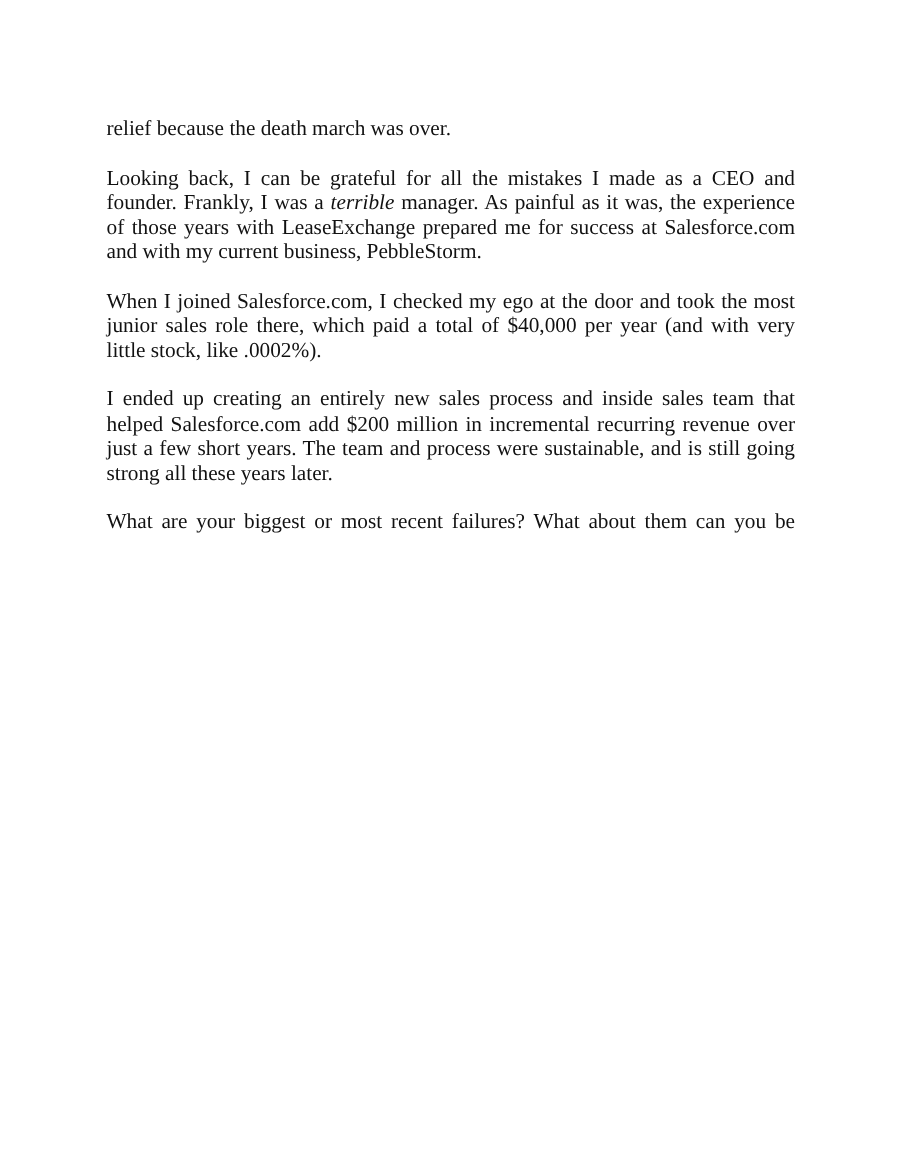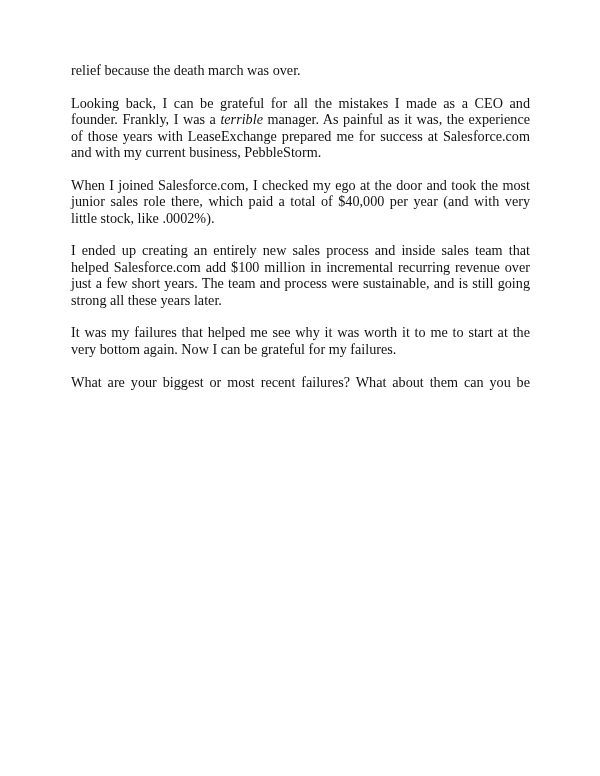--- a/index.html
+++ b/index.html
@@ -1,29 +1,28 @@
 <!DOCTYPE html>
 <html><head>
 <meta charset="utf-8">
 <style>
   html, body { margin: 0; padding: 0; background: #ffffff; }
   body { width: 600px; height: 776px; position: relative; overflow: hidden; }
   .page {
-    position: absolute; left: 71px; top: 62px; width: 459px;
+    position: absolute; left: 71px; top: 78px; width: 459px;
     font-family: "Liberation Serif", "DejaVu Serif", serif;
     font-size: 14.2px; line-height: 16.4px; color: #111111;
     text-align: justify;
   }
   .para { margin: 0 0 16.4px 0; }
   .para.last-line-justify { text-align-last: justify; }
   em { font-style: italic; }
 </style>
 </head>
 <body>
 
 <div class="page">
   <p class="para">relief because the death march was over.</p>
   <p class="para"><span>Looking back, I can be grateful for all the mistakes I made as a CEO and founder. Frankly, I was a </span><em>terrible</em><span> manager. As painful as it was, the experience of those years with LeaseExchange prepared me for success at Salesforce.com and with my current business, PebbleStorm.</span></p>
   <p class="para">When I joined Salesforce.com, I checked my ego at the door and took the most junior sales role there, which paid a total of $40,000 per year (and with very little stock, like .0002%).</p>
-  <p class="para">I ended up creating an entirely new sales process and inside sales team that helped Salesforce.com add $100 million in incremental recurring revenue over just a few short years. The team and process were sustainable, and is still going strong all these years later.</p>
-  <p class="para">It was my failures that helped me see why it was worth it to me to start at the very bottom again. Now I can be grateful for my failures.</p>
+  <p class="para">I ended up creating an entirely new sales process and inside sales team that helped Salesforce.com add $200 million in incremental recurring revenue over just a few short years. The team and process were sustainable, and is still going strong all these years later.</p>
   <p class="para last-line-justify">What are your biggest or most recent failures? What about them can you be</p>
 </div>
 
 </body></html>

